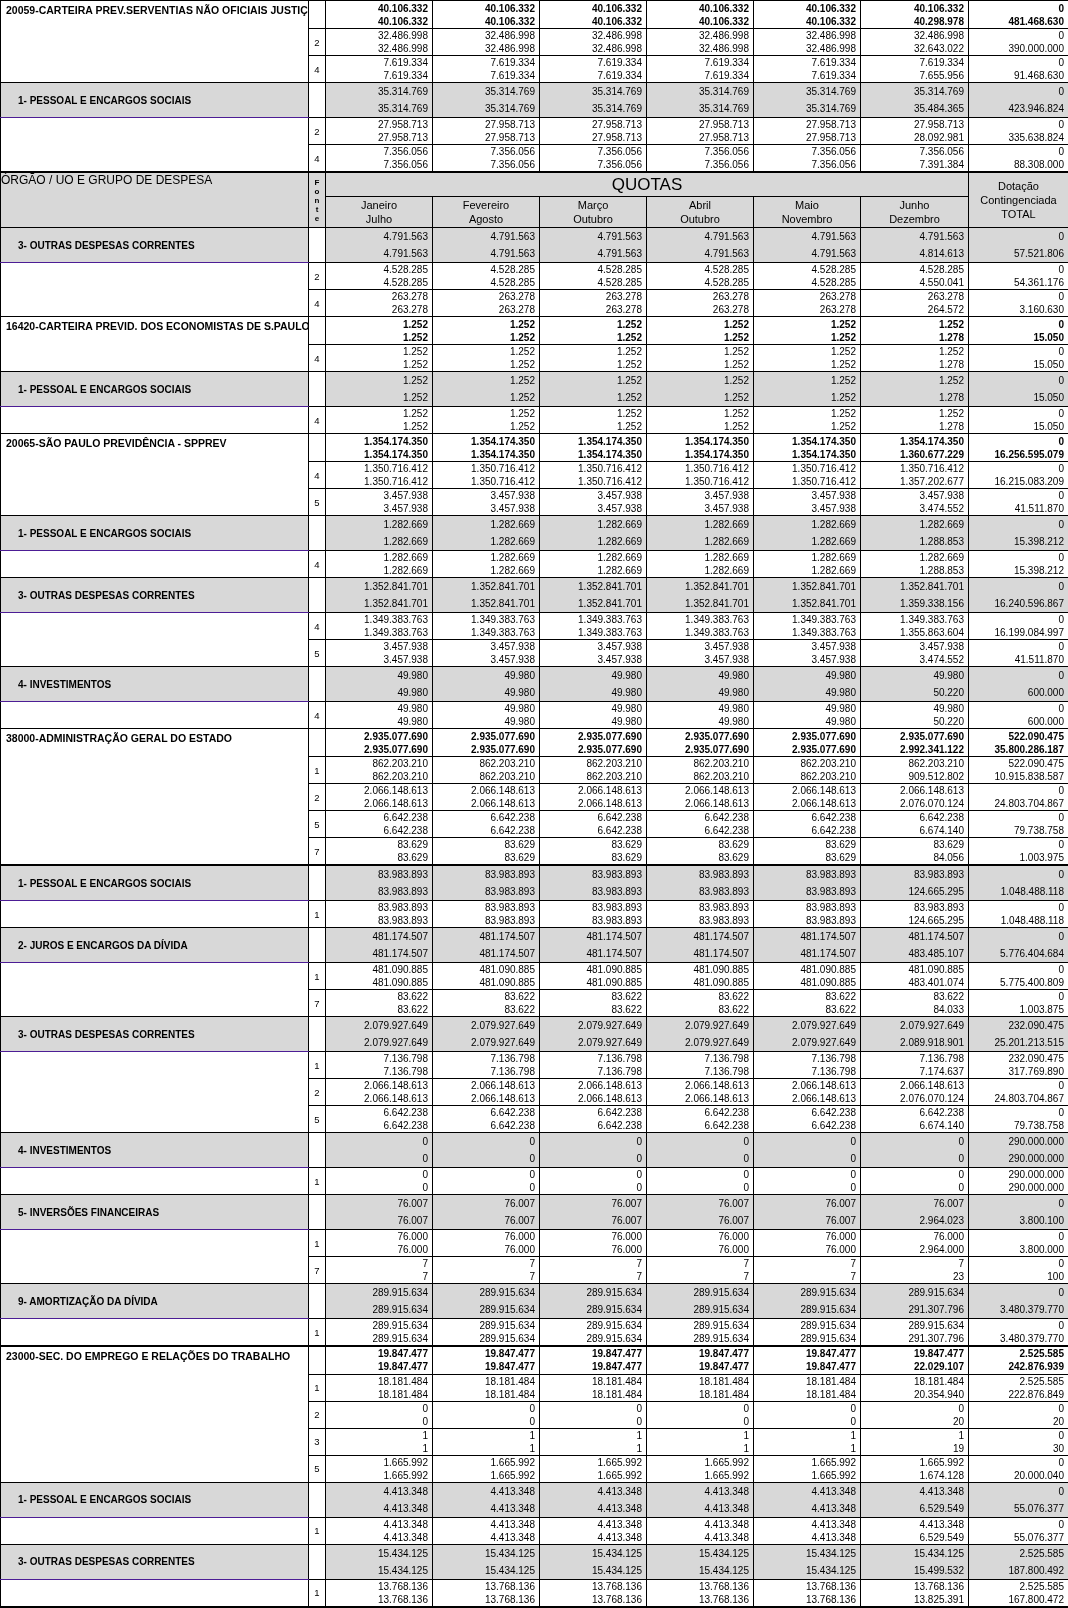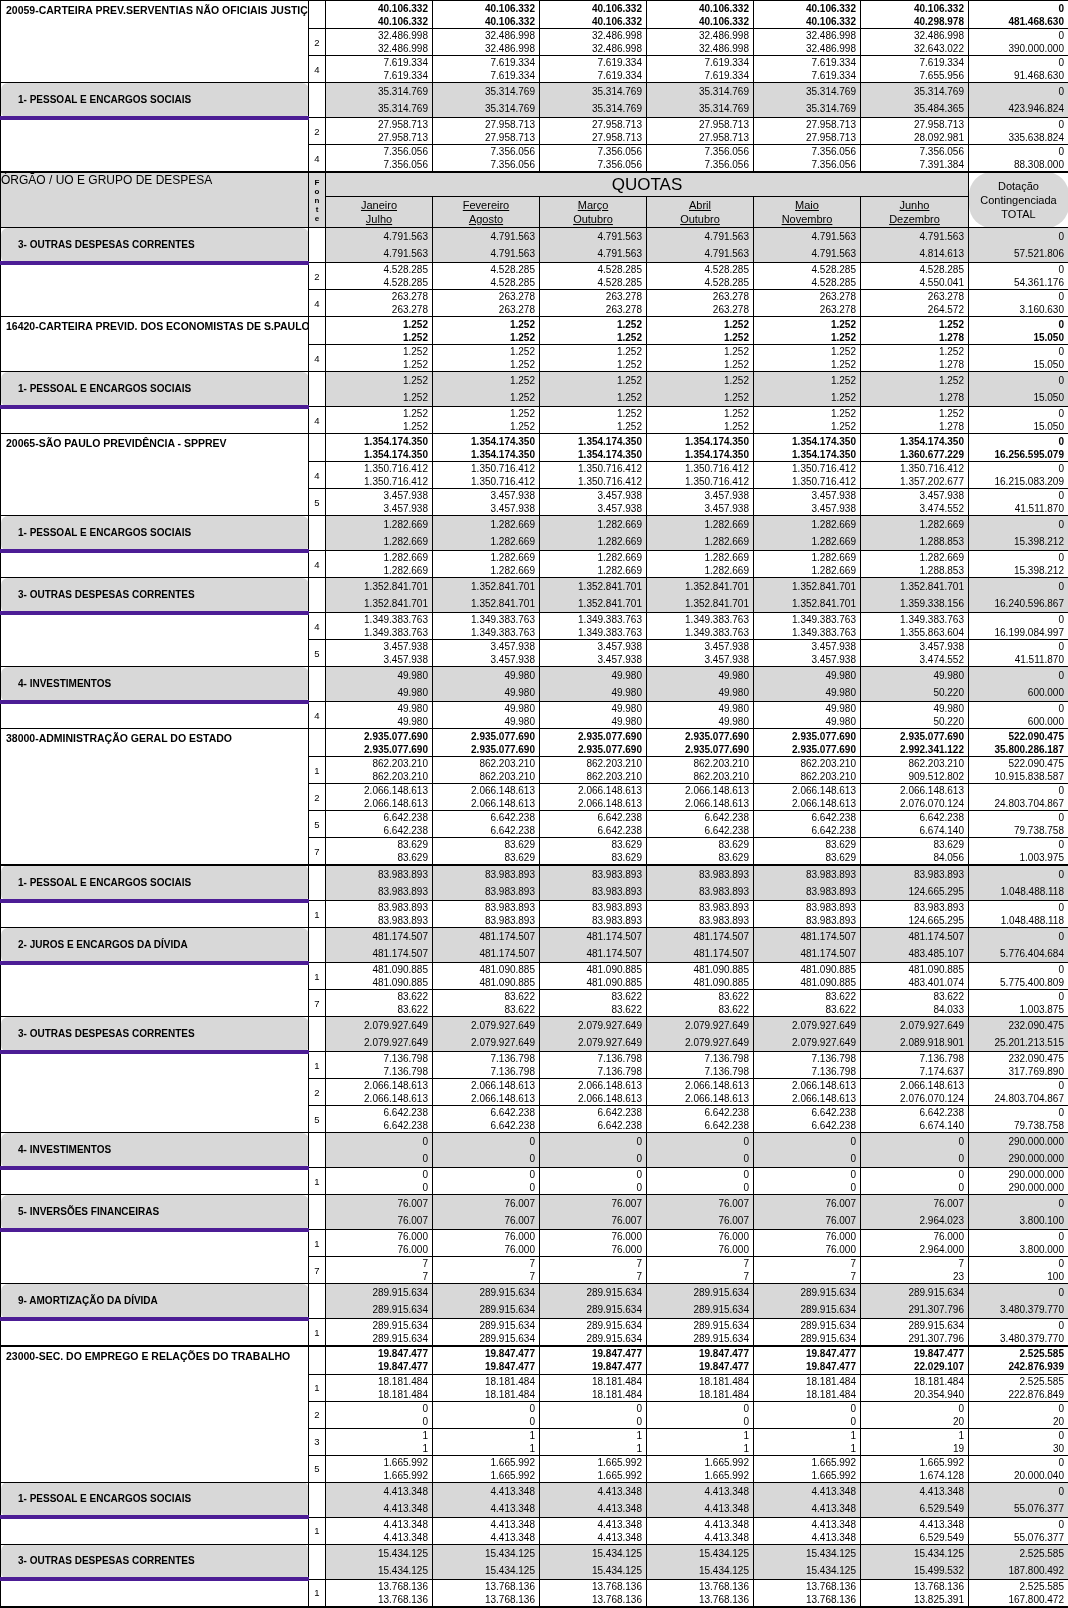--- a/index.html
+++ b/index.html
@@ -10,21 +10,21 @@
 
   
   td.c-fonte, td.c-num{border:1px solid #000;}
   td.c-org{border-left:1px solid #000;border-right:1px solid #000;border-top:0;border-bottom:0;}
 
   
   tr.r-org{height:28px;}
   tr.r-src{height:27px;}
   tr.r-grp{height:35px;}
   tr.r-org td.c-org{border-top:1px solid #000;}
-  tr.r-grp td.c-org{border-top:1px solid #000;border-bottom:4px solid #4c1d95;border-radius:7px;}
+  tr.r-grp td.c-org{border-top:1px solid #000;border-bottom:1px solid #4c1d95;}
   tr.r-org td{font-weight:bold;}
 
   tr.r-grp td.c-org, tr.r-grp td.c-num{background:#d8d8d8;}
   tr.r-grp td.c-fonte{background:#ffffff;}
 
   tr.thick td, tr.thick th{border-top:2px solid #000 !important;}
   tbody.tb-post tr:last-child td{border-bottom:2px solid #000;}
 
   
   td.c-org{vertical-align:top;font-size:10.5px;}
@@ -40,22 +40,22 @@
   tr.r-org td.c-num div{font-weight:bold;}
 
   
   tbody.tb-head th{background:#d8d8d8;border:1px solid #000;font-weight:normal;}
   tbody.tb-head tr.h1 th{border-top:2px solid #000;}
   th.h-org{text-align:left;vertical-align:top;font-weight:bold;font-size:12px;padding:4px 0 0 6px;}
   th.h-fonte{vertical-align:middle;}
   th.h-fonte span{display:block;font-size:8px;line-height:9px;font-weight:bold;text-align:center;}
   th.h-quotas{text-align:center;font-size:17px;height:23px;}
   th.h-month{height:30px;vertical-align:middle;}
-  th.h-month div{text-align:center;font-size:11px;line-height:14px;text-decoration:underline;}
-  th.h-dot{vertical-align:middle;border-radius:23px;}
+  th.h-month div{text-align:center;font-size:11px;line-height:14px;}
+  th.h-dot{vertical-align:middle;}
   th.h-dot div{text-align:center;font-size:11px;line-height:14px;}
 </style>
 </head>
 <body>
 
 <div class="page">
   <table class="qt">
     <colgroup>
       <col style="width:308px">
         <col style="width:17px">

